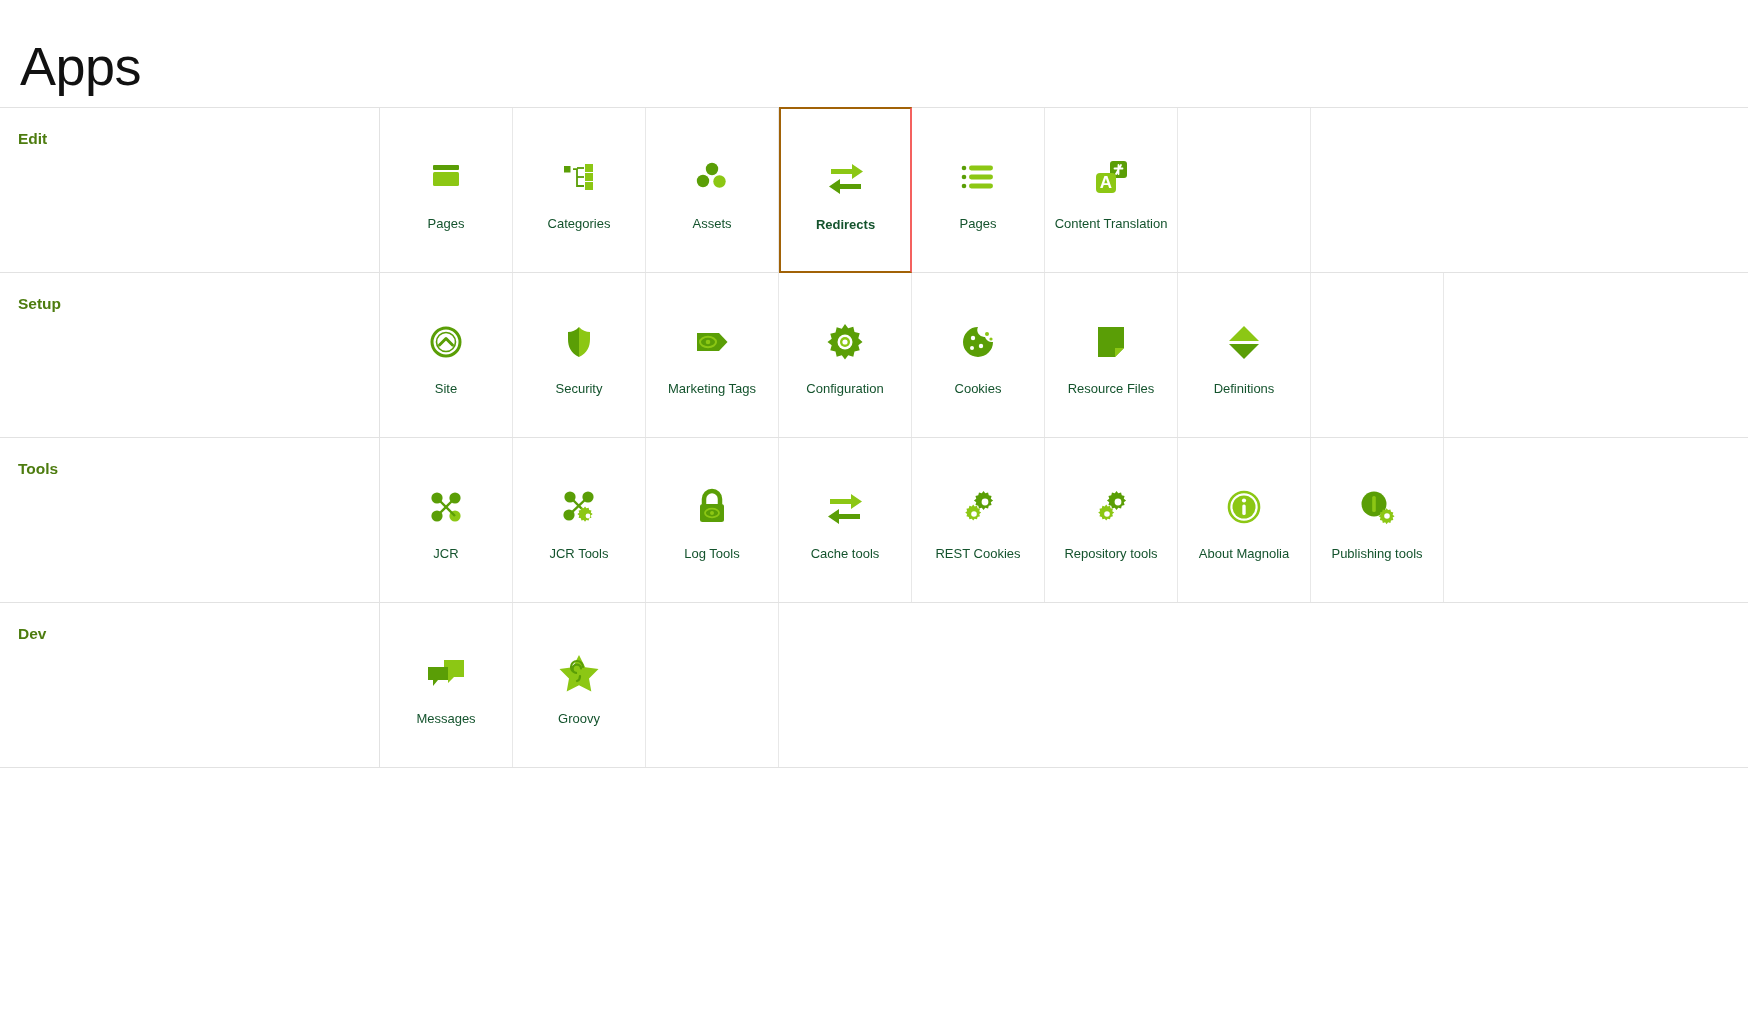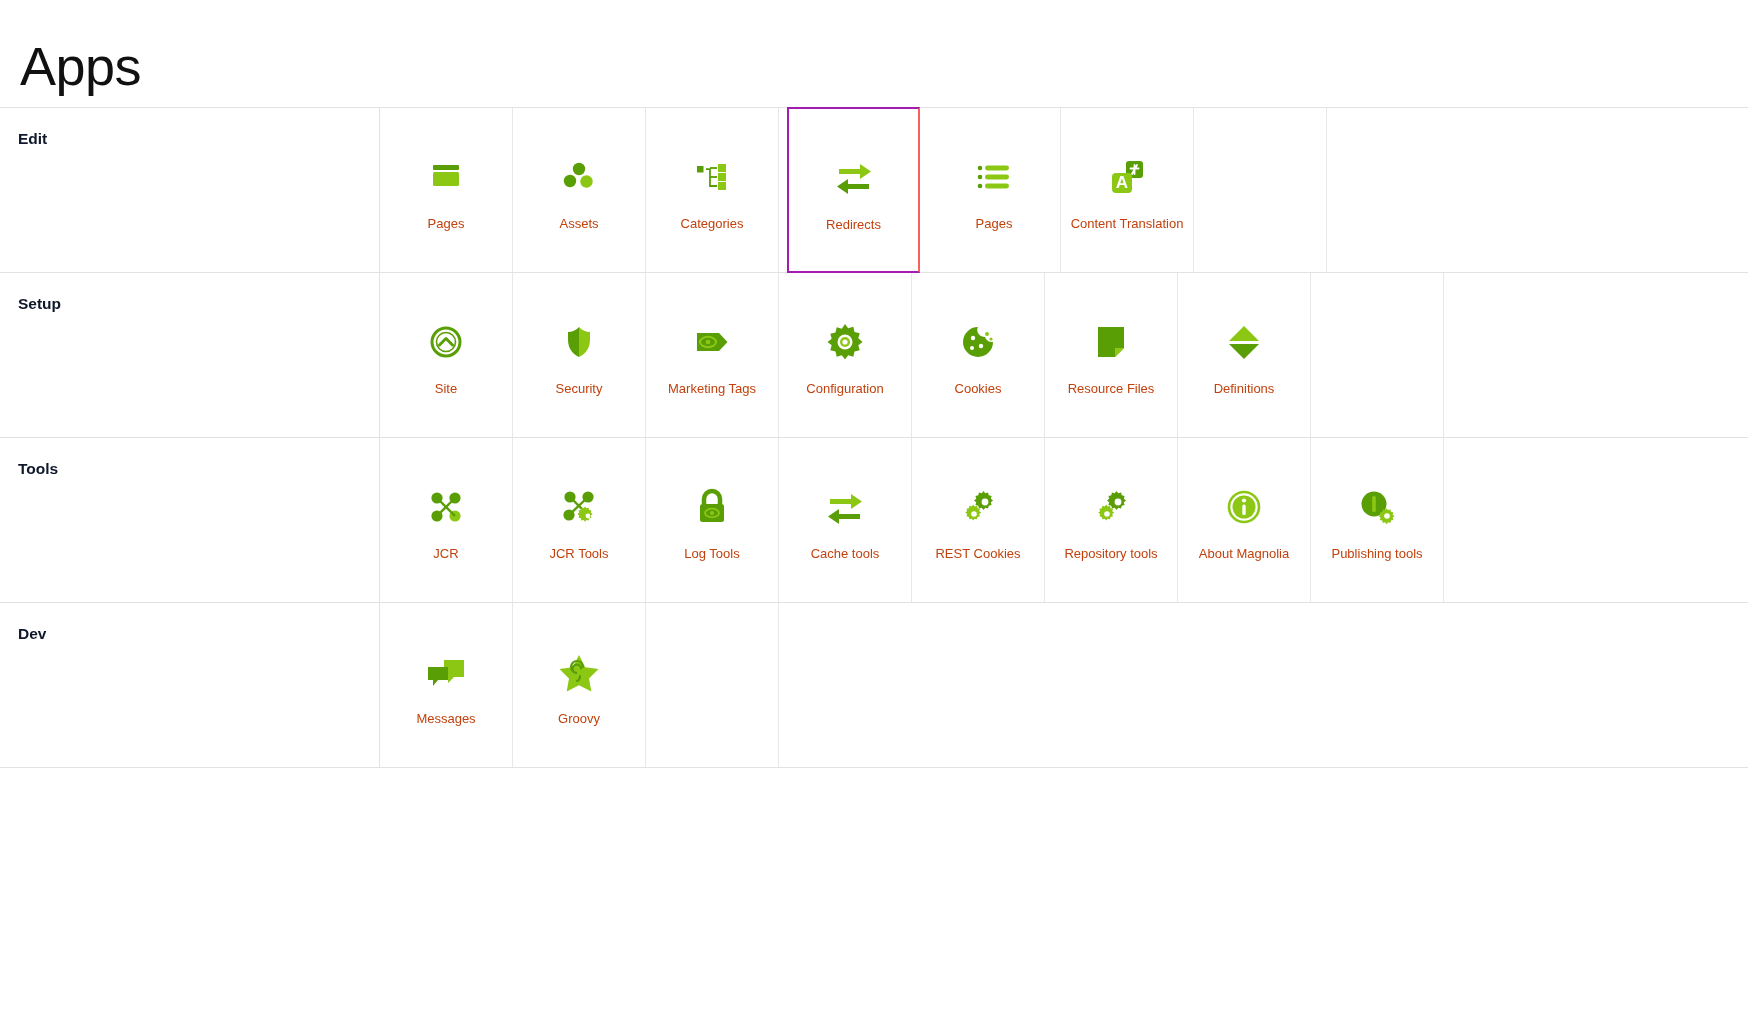--- a/index.html
+++ b/index.html
@@ -42,21 +42,21 @@
   .group-label-cell {
     width: 380px;
     flex: 0 0 380px;
     box-sizing: border-box;
     border-right: 1px solid #e2e2e2;
     padding: 22px 0 0 18px;
   }
   .group-label {
     font-size: 15.5px;
     font-weight: bold;
-    color: #0f172a;
+    color: #4d7c0f;
   }
   .tiles {
     display: flex;
     flex: 1 1 auto;
     align-items: stretch;
   }
 
   
   .tile {
     width: 133px;
@@ -73,31 +73,32 @@
   }
   .tile-icon {
     height: 56px;
     display: flex;
     align-items: center;
     justify-content: center;
     margin-bottom: 12px;
   }
   .tile-label {
     font-size: 13px;
-    color: #c2410c;
+    color: #14532d;
     text-align: center;
     line-height: 1.15;
     padding: 0 4px;
     white-space: nowrap;
   }
   .tile.selected {
-    border: 2px solid #a21caf;
+    border: 2px solid #a16207;
     border-right: 2px solid #f4615f;
-    margin: -1px 8px;
+    margin: -1px 0;
     z-index: 5;
+    font-weight: bold;
   }
   .tile.selected .tile-label {
     position: relative;
     top: 1px;
   }
   .badge-dot {
     position: absolute;
     top: 12px;
     left: 50%;
     transform: translateX(-50%);
@@ -137,40 +138,40 @@
             <svg width="48" height="48" viewBox="0 0 48 48" xmlns="http://www.w3.org/2000/svg">
               <rect x="11" y="12" width="26" height="5" rx="1" fill="#5A9E06"></rect>
               <rect x="11" y="19" width="26" height="14" rx="1.5" fill="#8CC714"></rect>
             </svg>
           </div>
           <div class="tile-label">Pages</div>
         </div>
         <div class="tile">
           <div class="tile-icon">
             <svg width="48" height="48" viewBox="0 0 48 48" xmlns="http://www.w3.org/2000/svg">
-              <circle cx="24" cy="16" r="6.2" fill="#5A9E06"></circle>
-              <circle cx="15" cy="28" r="6.2" fill="#5A9E06"></circle>
-              <circle cx="31.5" cy="28.5" r="6.2" fill="#8CC714"></circle>
-            </svg>
-          </div>
-          <div class="tile-label">Assets</div>
-        </div>
-        <div class="tile">
-          <div class="tile-icon">
-            <svg width="48" height="48" viewBox="0 0 48 48" xmlns="http://www.w3.org/2000/svg">
               <rect x="9" y="13" width="6.5" height="6.5" fill="#5A9E06"></rect>
               <rect x="30" y="11" width="8" height="8" fill="#8CC714"></rect>
               <rect x="30" y="20" width="8" height="8" fill="#8CC714"></rect>
               <rect x="30" y="29" width="8" height="8" fill="#8CC714"></rect>
               <path d="M18 16.2 H22 V33 H29" stroke="#5A9E06" stroke-width="1.8" fill="none"></path>
               <path d="M22 24 H29" stroke="#5A9E06" stroke-width="1.8" fill="none"></path>
               <path d="M22 15 H29" stroke="#5A9E06" stroke-width="1.8" fill="none"></path>
             </svg>
           </div>
           <div class="tile-label">Categories</div>
+        </div>
+        <div class="tile">
+          <div class="tile-icon">
+            <svg width="48" height="48" viewBox="0 0 48 48" xmlns="http://www.w3.org/2000/svg">
+              <circle cx="24" cy="16" r="6.2" fill="#5A9E06"></circle>
+              <circle cx="15" cy="28" r="6.2" fill="#5A9E06"></circle>
+              <circle cx="31.5" cy="28.5" r="6.2" fill="#8CC714"></circle>
+            </svg>
+          </div>
+          <div class="tile-label">Assets</div>
         </div>
         <div class="tile selected">
           <div class="tile-icon">
             <svg width="48" height="48" viewBox="0 0 48 48" xmlns="http://www.w3.org/2000/svg">
               <path d="M9 16 H30 V11 L41 18.5 L30 26 V21 H9 Z" fill="#8CC714"></path>
               <path d="M39 31 H18 V26 L7 33.5 L18 41 V36 H39 Z" fill="#5A9E06"></path>
             </svg>
           </div>
           <div class="tile-label">Redirects</div>
         </div>

